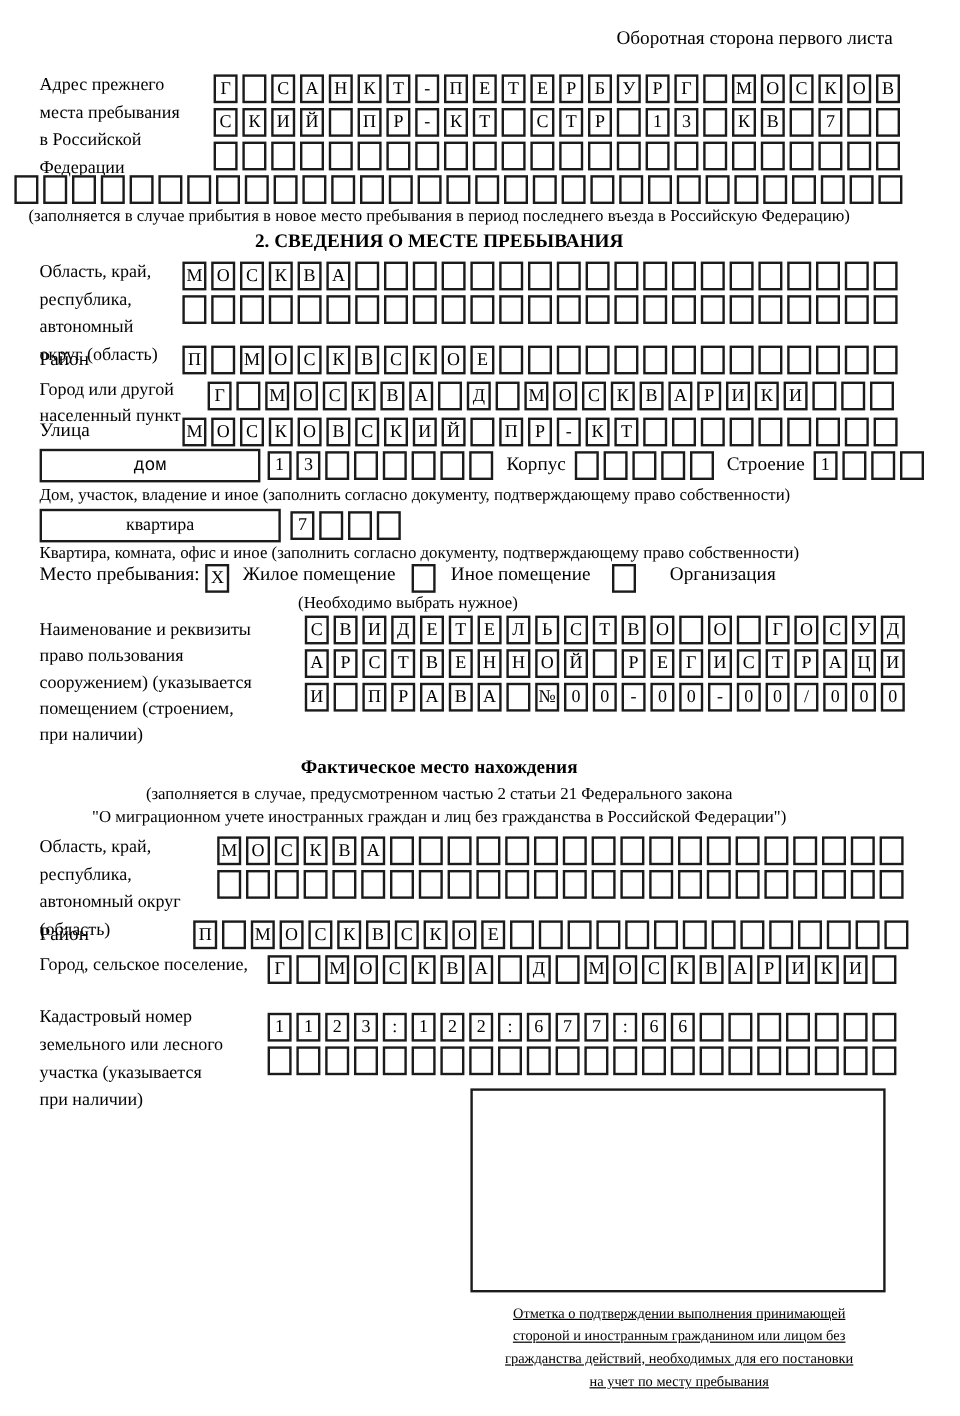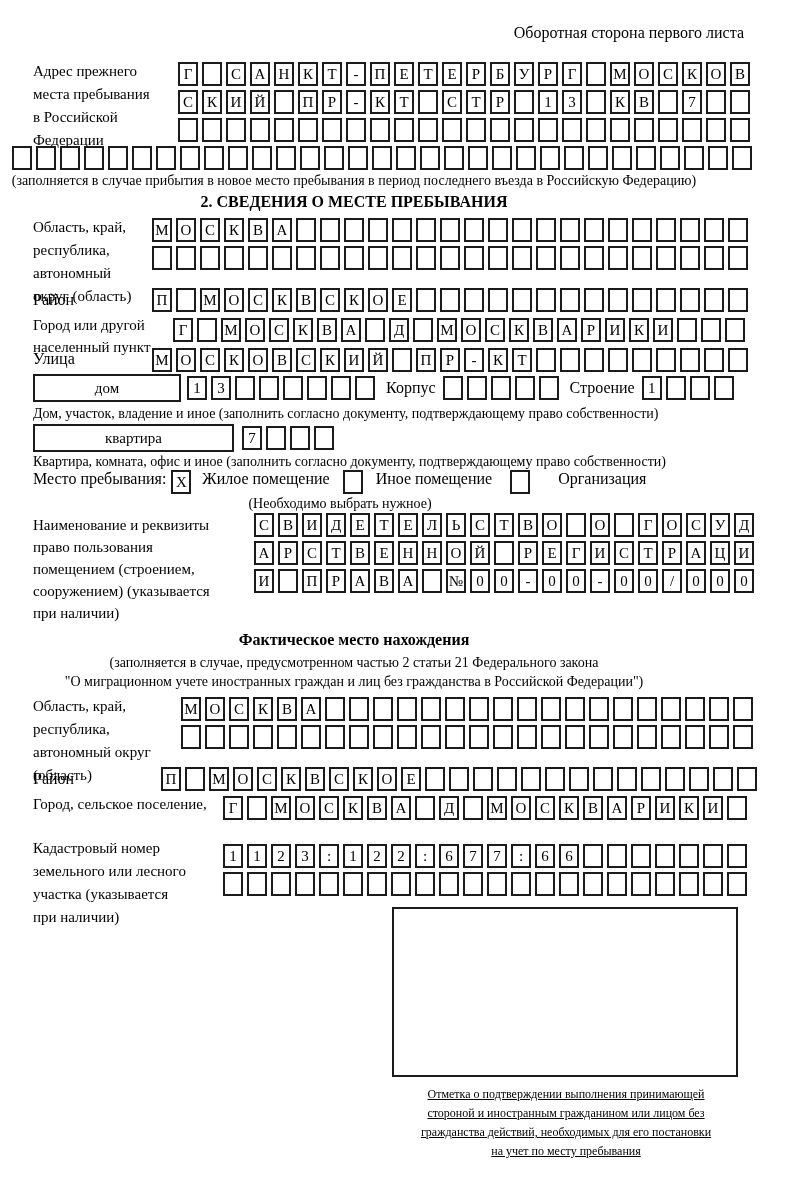--- a/index.html
+++ b/index.html
@@ -10,21 +10,21 @@
   .boxgroup{display:flex;gap:4px;}
   .cell{flex:0 0 20px;width:20px;height:24px;box-sizing:border-box;border:2px solid #1b1b1b;
         display:flex;align-items:center;justify-content:center;
         font-size:15px;line-height:20px;background:#fff;}
   .lblcol{font-size:15px;}
   .lblcol .lbl-line{white-space:nowrap;}
   .lh23 .lbl-line{line-height:23px;}
   .lh22 .lbl-line{line-height:22px;}
   .slabel{font-size:16px;white-space:nowrap;}
   .note{font-size:14px;white-space:nowrap;}
-  .center{left:0;width:708px;text-align:center;}
+  .center{left:0;width:708px;text-align:center;padding-left:12px;}
   .sec-title{font-size:16px;font-weight:bold;}
   .hrow{display:flex;align-items:center;}
   .bigrect{height:28px;box-sizing:border-box;border:2px solid #1b1b1b;
            display:flex;align-items:center;justify-content:center;font-size:15px;background:#fff;}
   .stayrow{display:flex;align-items:flex-start;}
   .stamp-box{box-sizing:border-box;border:2px solid #1b1b1b;background:#fff;}
   .caption{font-size:12px;line-height:19px;text-align:center;text-decoration:underline;}
 </style>
 </head>
 <body>
@@ -298,21 +298,21 @@
       <span class="cell"></span>
       <span class="cell"></span>
       <span class="cell"></span>
       <span class="cell"></span>
       <span class="cell"></span>
       <span class="cell"></span>
       <span class="cell"></span>
     </div>
 
   <div class="abs hrow" style="left:33px;top:374px;">
-    <div class="bigrect" style="width:148px;">дом</div>
+    <div class="bigrect" style="width:184px;font-family:Liberation Mono, monospace;">дом</div>
     <div class="boxgroup" style="margin-left:6px;">
         <span class="cell">1</span>
         <span class="cell">3</span>
         <span class="cell"></span>
         <span class="cell"></span>
         <span class="cell"></span>
         <span class="cell"></span>
         <span class="cell"></span>
         <span class="cell"></span>
       </div>
@@ -352,22 +352,22 @@
     <span class="cell" style="margin-left:13px;"></span>
     <span class="slabel" style="margin-left:13px;">Иное помещение</span>
     <span class="cell" style="margin-left:18px;"></span>
     <span class="slabel" style="margin-left:28px;">Организация</span>
   </div>
   <div class="abs note" style="left:160px;top:496px;width:360px;text-align:center;">(Необходимо выбрать нужное)</div>
 
   <div class="abs lblcol lh22" style="left:33px;top:514px;width:230px;">
       <div class="lbl-line">Наименование и реквизиты</div>
       <div class="lbl-line">право пользования</div>
+      <div class="lbl-line">сооружением) (указывается</div>
       <div class="lbl-line">помещением (строением,</div>
-      <div class="lbl-line">сооружением) (указывается</div>
       <div class="lbl-line">при наличии)</div>
     </div>
   <div class="boxrow" style="left:254px;top:513px;">
       <span class="cell">С</span>
       <span class="cell">В</span>
       <span class="cell">И</span>
       <span class="cell">Д</span>
       <span class="cell">Е</span>
       <span class="cell">Т</span>
       <span class="cell">Е</span>

